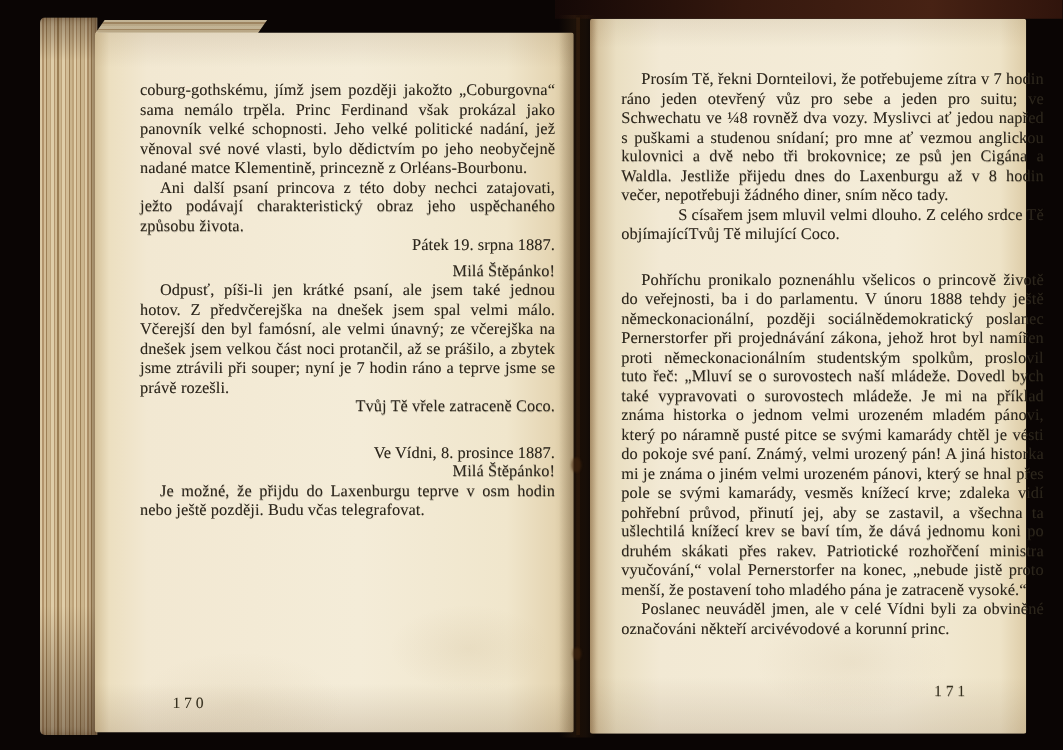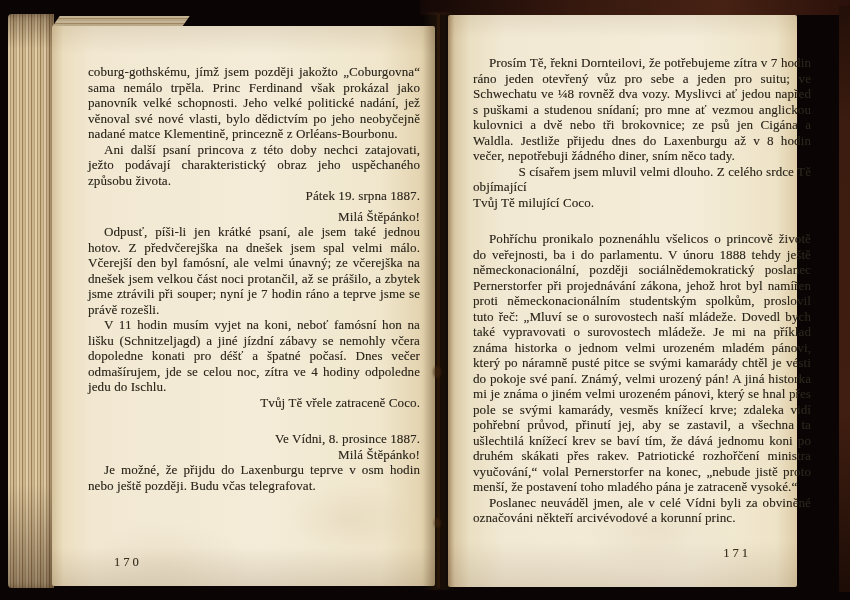--- a/index.html
+++ b/index.html
@@ -1,21 +1,21 @@
 <!DOCTYPE html>
 <html lang="cs"><head>
 <meta charset="utf-8">
 <style>
   html,body{margin:0;padding:0;}
   body{
     width:850px;height:600px;overflow:hidden;position:relative;
     background:#0a0504;
     font-family:"Liberation Serif","DejaVu Serif",serif;
   }
-  .scene{position:absolute;inset:0;}
+  .scene{position:absolute;inset:0;margin-left:24px;}
 
   
   .top-cover{
     position:absolute;left:420px;top:0;width:430px;height:15px;
     background:linear-gradient(90deg,#140806,#35180e 35%,#472214 70%,#2b110a 100%);
   }
   .right-cover{
     position:absolute;left:839px;top:6px;width:11px;height:586px;
     background:linear-gradient(180deg,#230f08,#3c1c10 20%,#401e11 70%,#1c0c06);
   }
@@ -81,21 +81,21 @@
   .text-left{left:36px;top:38px;width:332px;}
   .text-right{left:25px;top:40px;width:338px;}
   .para{margin:0;}
   .ind{text-indent:16px;}
   .cont{text-indent:0;}
   .line{text-align:right;}
   .right{text-align:left;}
   .right{text-align:right;}
   .gap-sm{margin-top:5px;}
   .gap-lg{margin-top:21px;}
-  .split-line{display:flex;justify-content:flex-start;flex-direction:column;}
+  .split-line{display:flex;justify-content:flex-start;}
 
   .pagenum{
     position:absolute;font-size:12.5px;letter-spacing:3px;color:#36301f;
     text-shadow:0.2px 0.2px 0 rgba(43,38,27,0.3);
   }
   .pagenum-left{left:62px;bottom:16px;}
   .pagenum-right{right:46px;bottom:26px;}
 </style>
 </head>
 <body>
@@ -107,21 +107,20 @@
   <div class="page-stack"></div>
   <div class="stack-top"></div>
 
   <div class="page page-left">
     <div class="text text-left">
       <p class="para cont">coburg-gothskému, jímž jsem později jakožto „Coburgovna“ sama nemálo trpěla. Princ Ferdinand však prokázal jako panovník velké schopnosti. Jeho velké politické nadání, jež věnoval své nové vlasti, bylo dědictvím po jeho neobyčejně nadané matce Klementině, princezně z Orléans-Bourbonu.</p>
       <p class="para ind">Ani další psaní princova z této doby nechci zatajovati, ježto podávají charakteristický obraz jeho uspěchaného způsobu života.</p>
       <p class="para right">Pátek 19. srpna 1887.</p>
       <p class="para line ind gap-sm">Milá Štěpánko!</p>
       <p class="para ind">Odpusť, píši-li jen krátké psaní, ale jsem také jednou hotov. Z předvčerejška na dnešek jsem spal velmi málo. Včerejší den byl famósní, ale velmi únavný; ze včerejška na dnešek jsem velkou část noci protančil, až se prášilo, a zbytek jsme ztrávili při souper; nyní je 7 hodin ráno a teprve jsme se právě rozešli.</p>
-      <p class="para ind">V 11 hodin musím vyjet na koni, neboť famósní hon na lišku (Schnitzeljagd) a jiné jízdní zábavy se nemohly včera dopoledne konati pro déšť a špatné počasí. Dnes večer odmašírujem, jde se celou noc, zítra ve 4 hodiny odpoledne jedu do Ischlu.</p>
       <p class="para right">Tvůj Tě vřele zatraceně Coco.</p>
       <p class="para right gap-lg">Ve Vídni, 8. prosince 1887.</p>
       <p class="para line ind">Milá Štěpánko!</p>
       <p class="para ind">Je možné, že přijdu do Laxenburgu teprve v osm hodin nebo ještě později. Budu včas telegrafovat.</p>
     </div>
     <div class="pagenum pagenum-left">170</div>
   </div>
 
   <div class="page page-right">
     <div class="text text-right">

